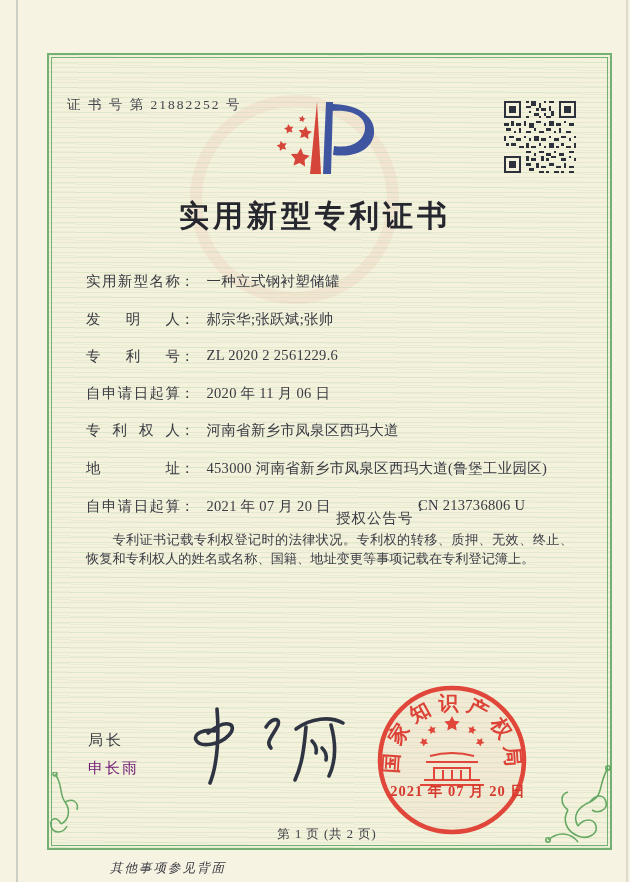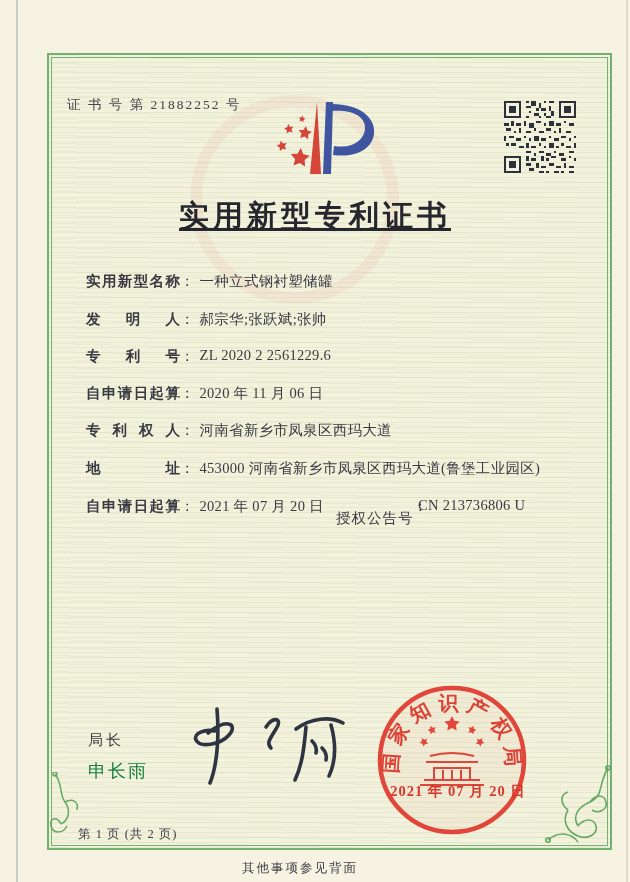--- a/index.html
+++ b/index.html
@@ -25,46 +25,45 @@
   .frame::after{
     content:"";position:absolute;inset:2px;border:1px solid #72b172;pointer-events:none;
   }
   .watermark{
     left:190px;top:95px;width:185px;height:185px;border-radius:50%;
     border:12px solid rgba(228,136,124,0.10);
   }
   .cert-no{left:67px;top:96px;font-size:13.5px;letter-spacing:2px;color:#45454e;}
   .title{
     left:0;top:196px;width:630px;text-align:center;
-    font-size:30px;font-weight:bold;letter-spacing:4px;color:#26262e;text-decoration:underline;
+    font-size:30px;font-weight:bold;letter-spacing:4px;color:#26262e;
   }
   .row{left:86px;width:500px;height:22px;font-size:14.5px;color:#3a3a43;}
   .lbl{
     display:inline-block;width:94px;text-align:justify;text-align-last:justify;
     vertical-align:top;
-    font-weight:bold;
   }
   .colon{display:inline-block;vertical-align:top;}
-  .val{display:inline-block;margin-left:5px;vertical-align:top;letter-spacing:0.3px;}
+  .val{display:inline-block;margin-left:12px;vertical-align:top;letter-spacing:0.3px;}
   .lbl2{position:absolute;left:250px;top:12px;letter-spacing:1px;font-family:Liberation Serif, serif;}
   .colon2{position:absolute;left:327px;top:0;}
   .val2{position:absolute;left:332px;top:0;letter-spacing:0.3px;}
   .legal{
     left:86px;top:531px;width:487px;font-size:13.2px;line-height:18.8px;
     text-align:justify;color:#3c3c45;
   }
   .legal p{margin:0;text-indent:2em;}
   .signer-title{left:88px;top:731px;font-size:15px;letter-spacing:3px;color:#3a3a43;text-align:center;}
-  .signer-name{left:88px;top:759px;font-size:18px;letter-spacing:2px;color:#15803d;}
+  .signer-name{left:88px;top:759px;font-size:15px;letter-spacing:2px;color:#701a75;}
   .seal-date{
     left:388px;top:782px;width:140px;text-align:center;
     font-size:14.5px;color:#d63a2e;letter-spacing:1px;font-weight:bold;
   }
-  .page-num{left:78px;top:826px;width:470px;text-align:left;font-size:12.5px;color:#3c3c45;letter-spacing:1px;}
-  .back-note{left:110px;top:860px;width:380px;text-align:center;font-size:12.5px;color:#3a3a42;letter-spacing:2px;}
+  .page-num{left:92px;top:826px;width:470px;text-align:center;font-size:12.5px;color:#3c3c45;letter-spacing:1px;}
+  .back-note{left:110px;top:860px;width:380px;font-size:12.5px;color:#3a3a42;letter-spacing:2px;font-style:italic;}
   svg{display:block;}
 </style>
 </head>
 <body>
 
 <svg width="0" height="0" style="position:absolute" aria-hidden="true">
   <defs>
     <path id="star5" d="M0,-1 L0.294,-0.405 0.951,-0.309 0.476,0.155 0.588,0.809 0,0.5 -0.588,0.809 -0.476,0.155 -0.951,-0.309 -0.294,-0.405 Z"></path>
   </defs>
 </svg>
@@ -132,20 +131,21 @@
 </div>
 <div class="abs row" style="top:459px;">
   <span class="lbl">地址</span><span class="colon">：</span><span class="val">453000 河南省新乡市凤泉区西玛大道(鲁堡工业园区)</span>
 </div>
 <div class="abs row" style="top:497px;position:absolute;">
   <span class="lbl">自申请日起算</span><span class="colon">：</span><span class="val">2021 年 07 月 20 日</span>
   <span class="lbl2">授权公告号</span><span class="colon2">：</span><span class="val2">CN 213736806 U</span>
 </div>
 
 <div class="abs legal">
+  <p>专利证书记载专利权登记时的法律状况。专利权的转移、质押、无效、终止、恢复和专利权人的姓名或名称、国籍、地址变更等事项记载在专利登记簿上。</p>
 </div>
 
 <div class="abs signer-title">局长</div>
 <div class="abs signer-name">申长雨</div>
 
 <svg class="abs" style="left:170px;top:703px;" width="180" height="84" viewBox="0 0 180 84">
   <g fill="none" stroke="#2f3442" stroke-width="3.6" stroke-linecap="round" stroke-linejoin="round">
     <path d="M38,30 C58,14 68,22 59,32 C50,42 30,45 26,37 C23,30 35,26 45,28"></path>
     <path d="M47,6 C49,30 48,60 40,80"></path>
     <path d="M96,24 C104,12 113,16 106,26 C100,36 96,40 101,45"></path>

